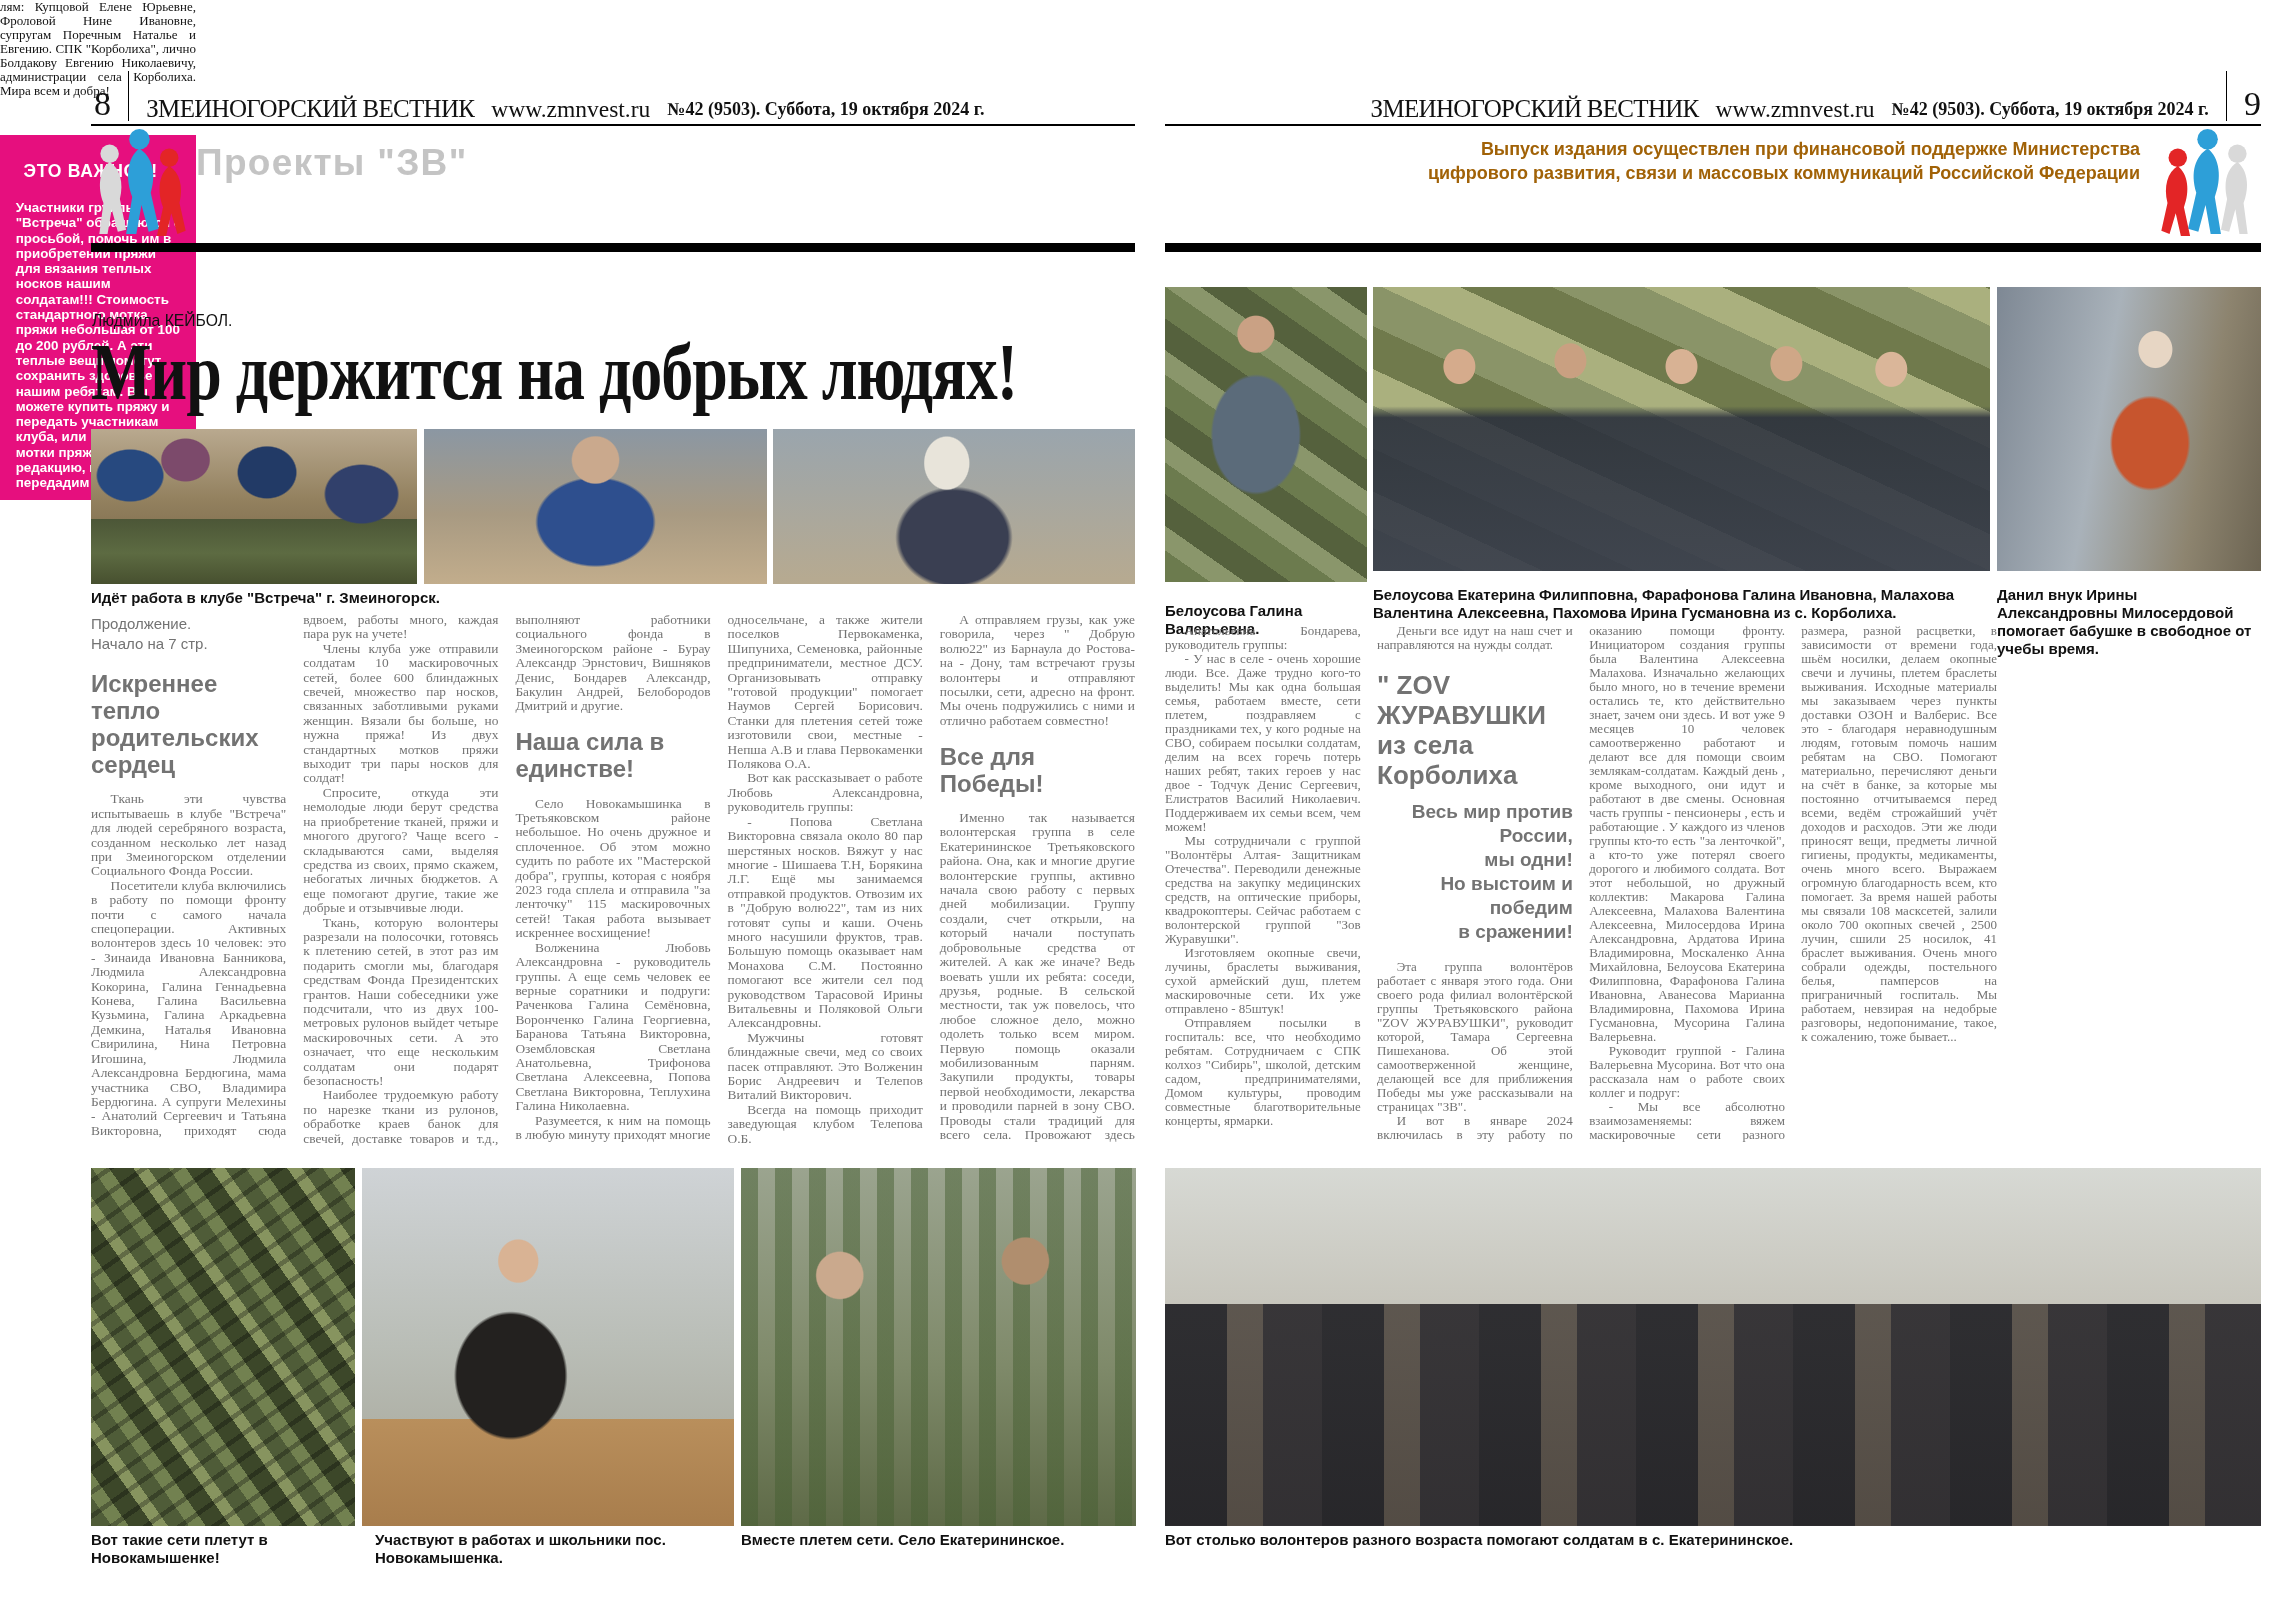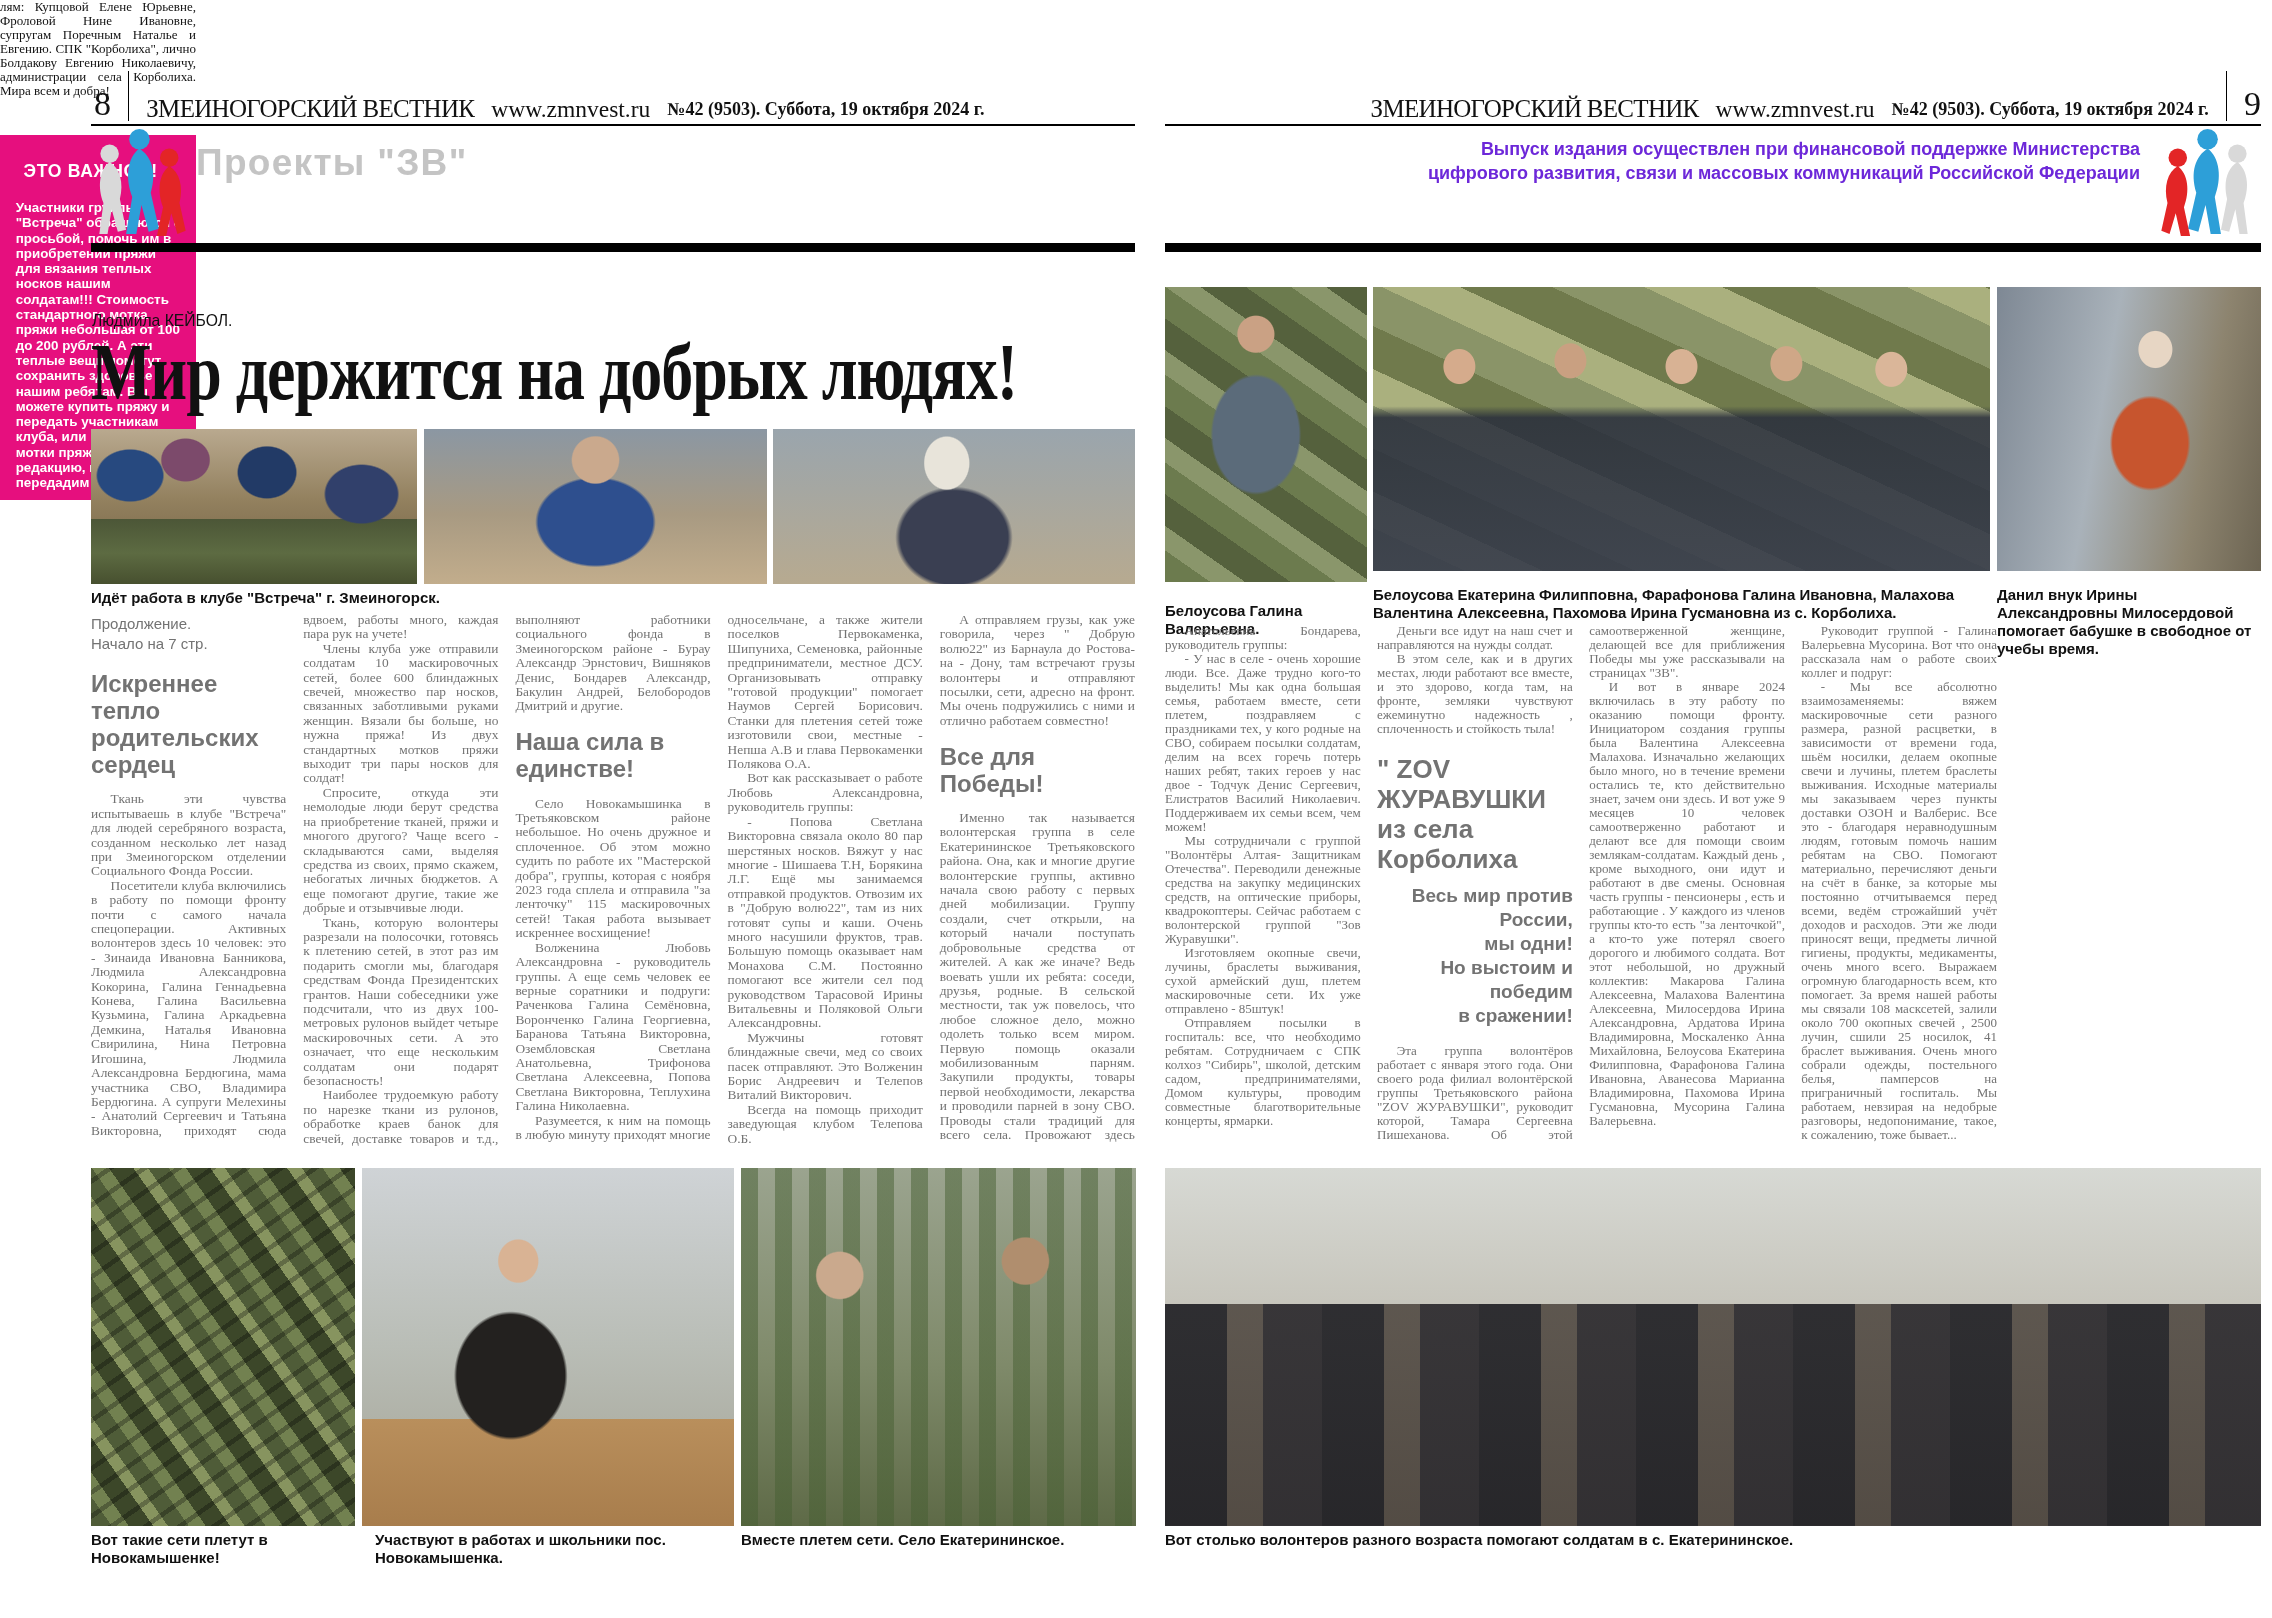--- a/index.html
+++ b/index.html
@@ -12,21 +12,21 @@
   .pagehead .vbar{width:1.3px;background:#000;height:50px;}
   .pagehead .mast{font-family:"Liberation Serif",serif;font-weight:normal;font-size:25px;line-height:1;letter-spacing:-0.7px;}
   .pagehead .site{font-family:"Liberation Serif",serif;font-size:23.5px;line-height:1;}
   .pagehead .iss{font-family:"Liberation Serif",serif;font-weight:bold;font-size:18px;line-height:1;padding-bottom:2.6px;}
   .hdr-rule{position:absolute;top:124px;height:2px;background:#000;}
 
   
   .zv-banner{position:absolute;left:196px;top:142px;font-family:"Liberation Sans",sans-serif;
              font-weight:bold;font-size:37px;letter-spacing:1.3px;color:#c4c4c4;}
   .blue-note{position:absolute;left:1370px;top:138px;width:770px;text-align:right;
-             font-family:"Liberation Sans",sans-serif;font-weight:bold;font-size:18px;line-height:23.5px;color:#6d28d9;}
+             font-family:"Liberation Sans",sans-serif;font-weight:bold;font-size:18px;line-height:23.5px;color:#a16207;}
   .blackbar{position:absolute;top:243px;height:9px;background:#000;}
   .logo{position:absolute;top:127px;width:103px;height:111px;}
 
   
   .byline{position:absolute;left:92px;top:312px;font-family:"Liberation Sans",sans-serif;font-size:15.7px;}
   .headline{position:absolute;left:91px;top:330px;width:1305px;font-family:"Liberation Serif",serif;
             font-weight:bold;font-size:80px;line-height:85px;transform:scaleX(0.80);transform-origin:0 0;
             letter-spacing:-1.3px;white-space:nowrap;}
 
   
@@ -218,21 +218,20 @@
 
 </div>
 
 <div class="cols" id="rightcols">
   <p>Анатольевна Бондарева, руководитель группы:</p>
   <p>- У нас в селе - очень хорошие люди. Все. Даже трудно кого-то выделить! Мы как одна большая семья, работаем вместе, сети плетем, поздравляем с праздниками тех, у кого родные на СВО, собираем посылки солдатам, делим на всех горечь потерь наших ребят, таких героев у нас двое - Тодчук Денис Сергеевич, Елистратов Василий Николаевич. Поддерживаем их семьи всем, чем можем!</p>
   <p>Мы  сотрудничали  с  группой "Волонтёры Алтая- Защитникам Отечества".  Переводили денежные средства на закупку медицинских  средств, на оптические приборы,  квадрокоптеры.  Сейчас работаем с волонтерской группой "Зов Журавушки".</p>
   <p>Изготовляем окопные свечи, лучины, браслеты выживания, сухой армейский душ, плетем маскировочные сети. Их уже отправлено - 85штук!</p>
   <p>Отправляем посылки в госпиталь: все, что необходимо ребятам. Сотрудничаем с СПК колхоз "Сибирь", школой, детским садом, предпринимателями, Домом культуры, проводим совместные благотворительные концерты, ярмарки.</p>
   <p>Деньги все идут на наш счет и направляются на нужды солдат.</p>
-  <p>В этом селе, как и в других местах, люди работают все вместе, и это здорово, когда там, на фронте, земляки чувствуют ежеминутно надежность , сплоченность и стойкость тыла!</p>
   <p class="colh zov">" ZOV ЖУРАВУШКИ
 из села Корболиха</p>
   <p class="subhead">Весь мир против России,
 мы одни!
 Но выстоим и победим
 в сражении!</p>
   <p>Эта группа волонтёров работает с января этого года. Они  своего рода филиал волонтёрской группы Третьяковского района "ZOV ЖУРАВУШКИ", руководит которой,  Тамара Сергеевна Пишеханова. Об этой самоотверженной женщине, делающей все для приближения Победы мы уже рассказывали на  страницах "ЗВ".</p>
   <p>И вот в январе 2024 включилась в эту работу по оказанию помощи фронту.  Инициатором создания группы была Валентина Алексеевна Малахова. Изначально желающих было много,  но в течение времени остались те, кто действительно знает, зачем они здесь. И вот уже 9 месяцев 10 человек самоотверженно работают и делают все для помощи своим землякам-солдатам.  Каждый день , кроме выходного, они идут и работают в две смены. Основная часть группы - пенсионеры , есть и работающие . У каждого из членов группы кто-то есть "за ленточкой", а кто-то уже потерял своего дорогого и любимого солдата. Вот этот небольшой, но дружный коллектив: Макарова Галина Алексеевна, Малахова Валентина Алексеевна, Милосердова Ирина Александровна, Ардатова Ирина Владимировна, Москаленко Анна Михайловна, Белоусова Екатерина Филипповна, Фарафонова Галина Ивановна, Аванесова Марианна Владимировна, Пахомова Ирина Гусмановна, Мусорина Галина Валерьевна.</p>
   <p>Руководит группой - Галина Валерьевна Мусорина. Вот что она рассказала нам о работе своих коллег и подруг:</p>
   <p>- Мы все абсолютно взаимозаменяемы: вяжем маскировочные сети разного размера, разной расцветки, в зависимости от времени года, шьём носилки, делаем окопные свечи и лучины, плетем браслеты выживания. Исходные материалы мы заказываем через пункты доставки ОЗОН и Валберис. Все это - благодаря неравнодушным людям, готовым помочь нашим ребятам на СВО. Помогают материально, перечисляют деньги на счёт в банке, за которые мы постоянно отчитываемся перед всеми, ведём строжайший учёт доходов и расходов. Эти же люди приносят вещи, предметы личной гигиены,  продукты,  медикаменты, очень много всего. Выражаем огромную благодарность всем, кто помогает. За время нашей работы мы связали 108 масксетей, залили около 700 окопных свечей , 2500 лучин, сшили 25 носилок, 41 браслет выживания. Очень много собрали одежды, постельного белья, памперсов на приграничный госпиталь. Мы работаем, невзирая на недобрые разговоры, недопонимание, такое, к сожалению, тоже бывает...</p>

